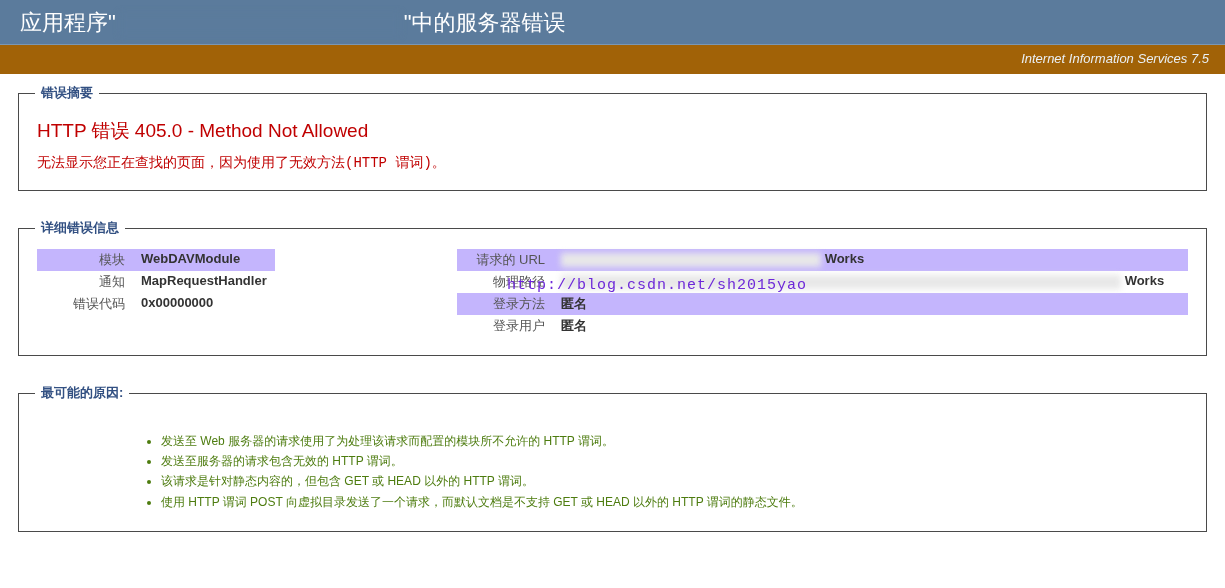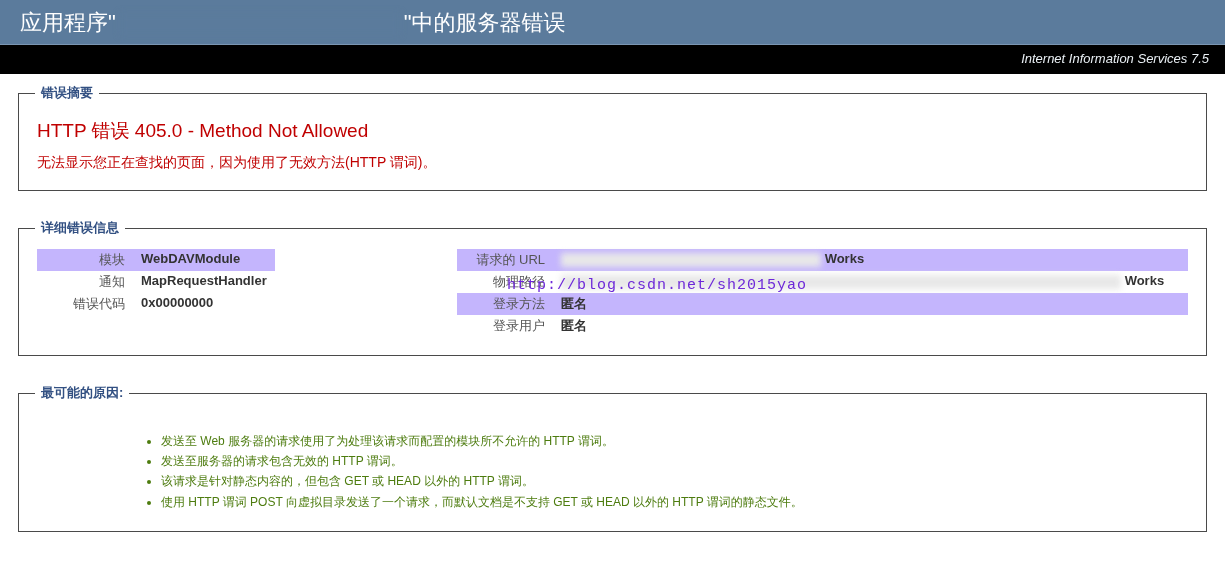--- a/index.html
+++ b/index.html
@@ -23,21 +23,21 @@
   .header-title .redacted {
     display: inline-block;
     background: #5b7b9c;
     filter: blur(3px);
     width: 280px;
     height: 22px;
     vertical-align: middle;
     margin: 0 4px;
   }
   .subbar {
-    background: #000000;
+    background: #a16207;
     color: #eaf0f5;
     text-align: right;
     font-style: italic;
     font-size: 13px;
     padding: 6px 16px 8px 0;
     border-top: 1px solid #7b96b2;
   }
   .content {
     padding: 10px 18px 0 18px;
   }
@@ -58,20 +58,21 @@
     color: #c00000;
     font-weight: normal;
     font-size: 19px;
     margin: 4px 0 10px 0;
     font-family: Verdana, sans-serif;
   }
   .err-sub {
     color: #c00000;
     font-size: 14px;
     margin: 0;
+    font-family: Liberation Mono, monospace;
   }
   .details-wrap {
     display: flex;
     gap: 20px;
   }
   table.details {
     border-collapse: collapse;
   }
   table.details td, table.details th {
     padding: 2px 8px;

